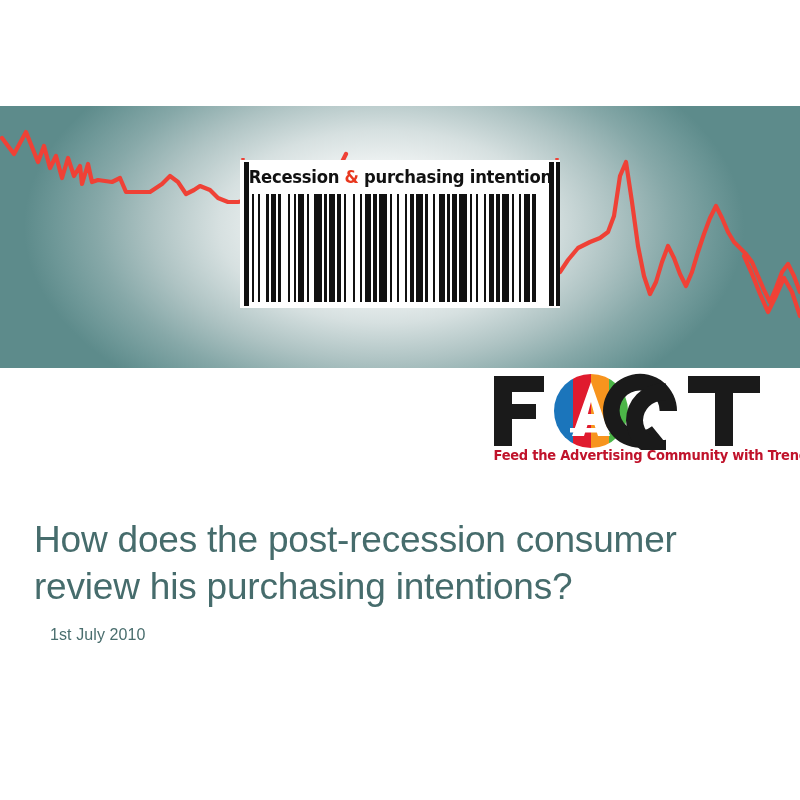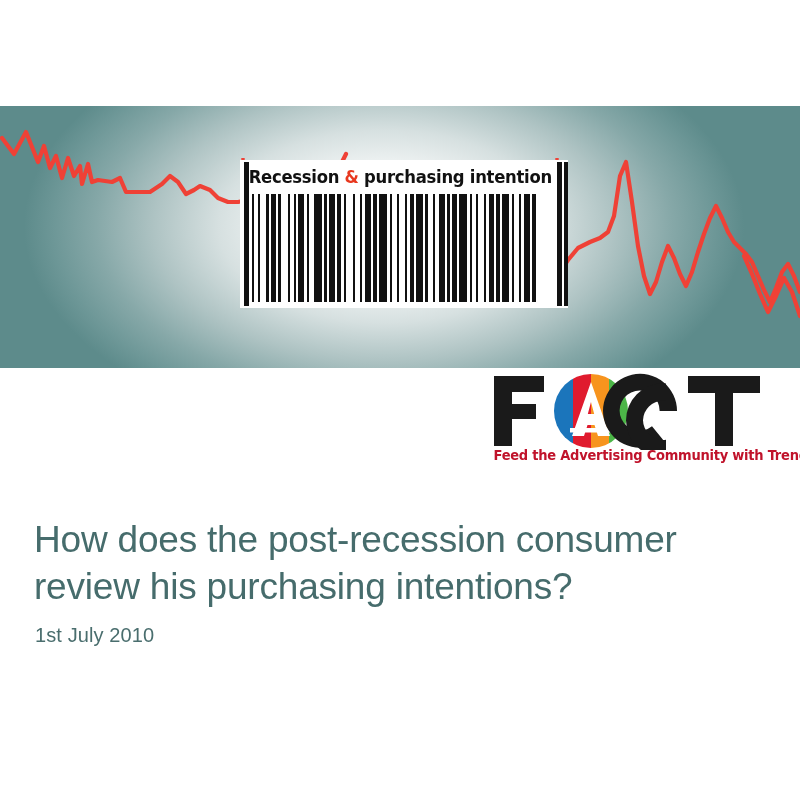--- a/index.html
+++ b/index.html
@@ -50,21 +50,20 @@
   }
 
   
   .barcode-wrap {
     position: absolute;
     left: 240px;
     top: 54px;
     width: 320px;
     height: 148px;
     background: #ffffff;
-    padding-left: 8px;
   }
   .barcode-title {
     position: absolute;
     left: 0;
     top: 0;
     width: 320px;
     height: 34px;
     display: flex;
     align-items: center;
     justify-content: center;
@@ -145,24 +144,24 @@
   .deck-title {
     margin: 0;
     font-family: Liberation Sans, sans-serif;
     font-weight: normal;
     font-size: 37px;
     line-height: 47px;
     color: #466c6c;
     letter-spacing: -0.2px;
   }
   .deck-date {
-    margin: 14px 0 0 1px;
+    margin: 14px 0 0 16px;
     font-family: "Liberation Sans", sans-serif;
     font-weight: normal;
-    font-size: 20px;
+    font-size: 16px;
     line-height: 22px;
     color: #4a6e6e;
     letter-spacing: 0.1px;
   }
 </style>
 </head>
 <body>
 
 <div class="hero">
   <div class="hero-inner">

